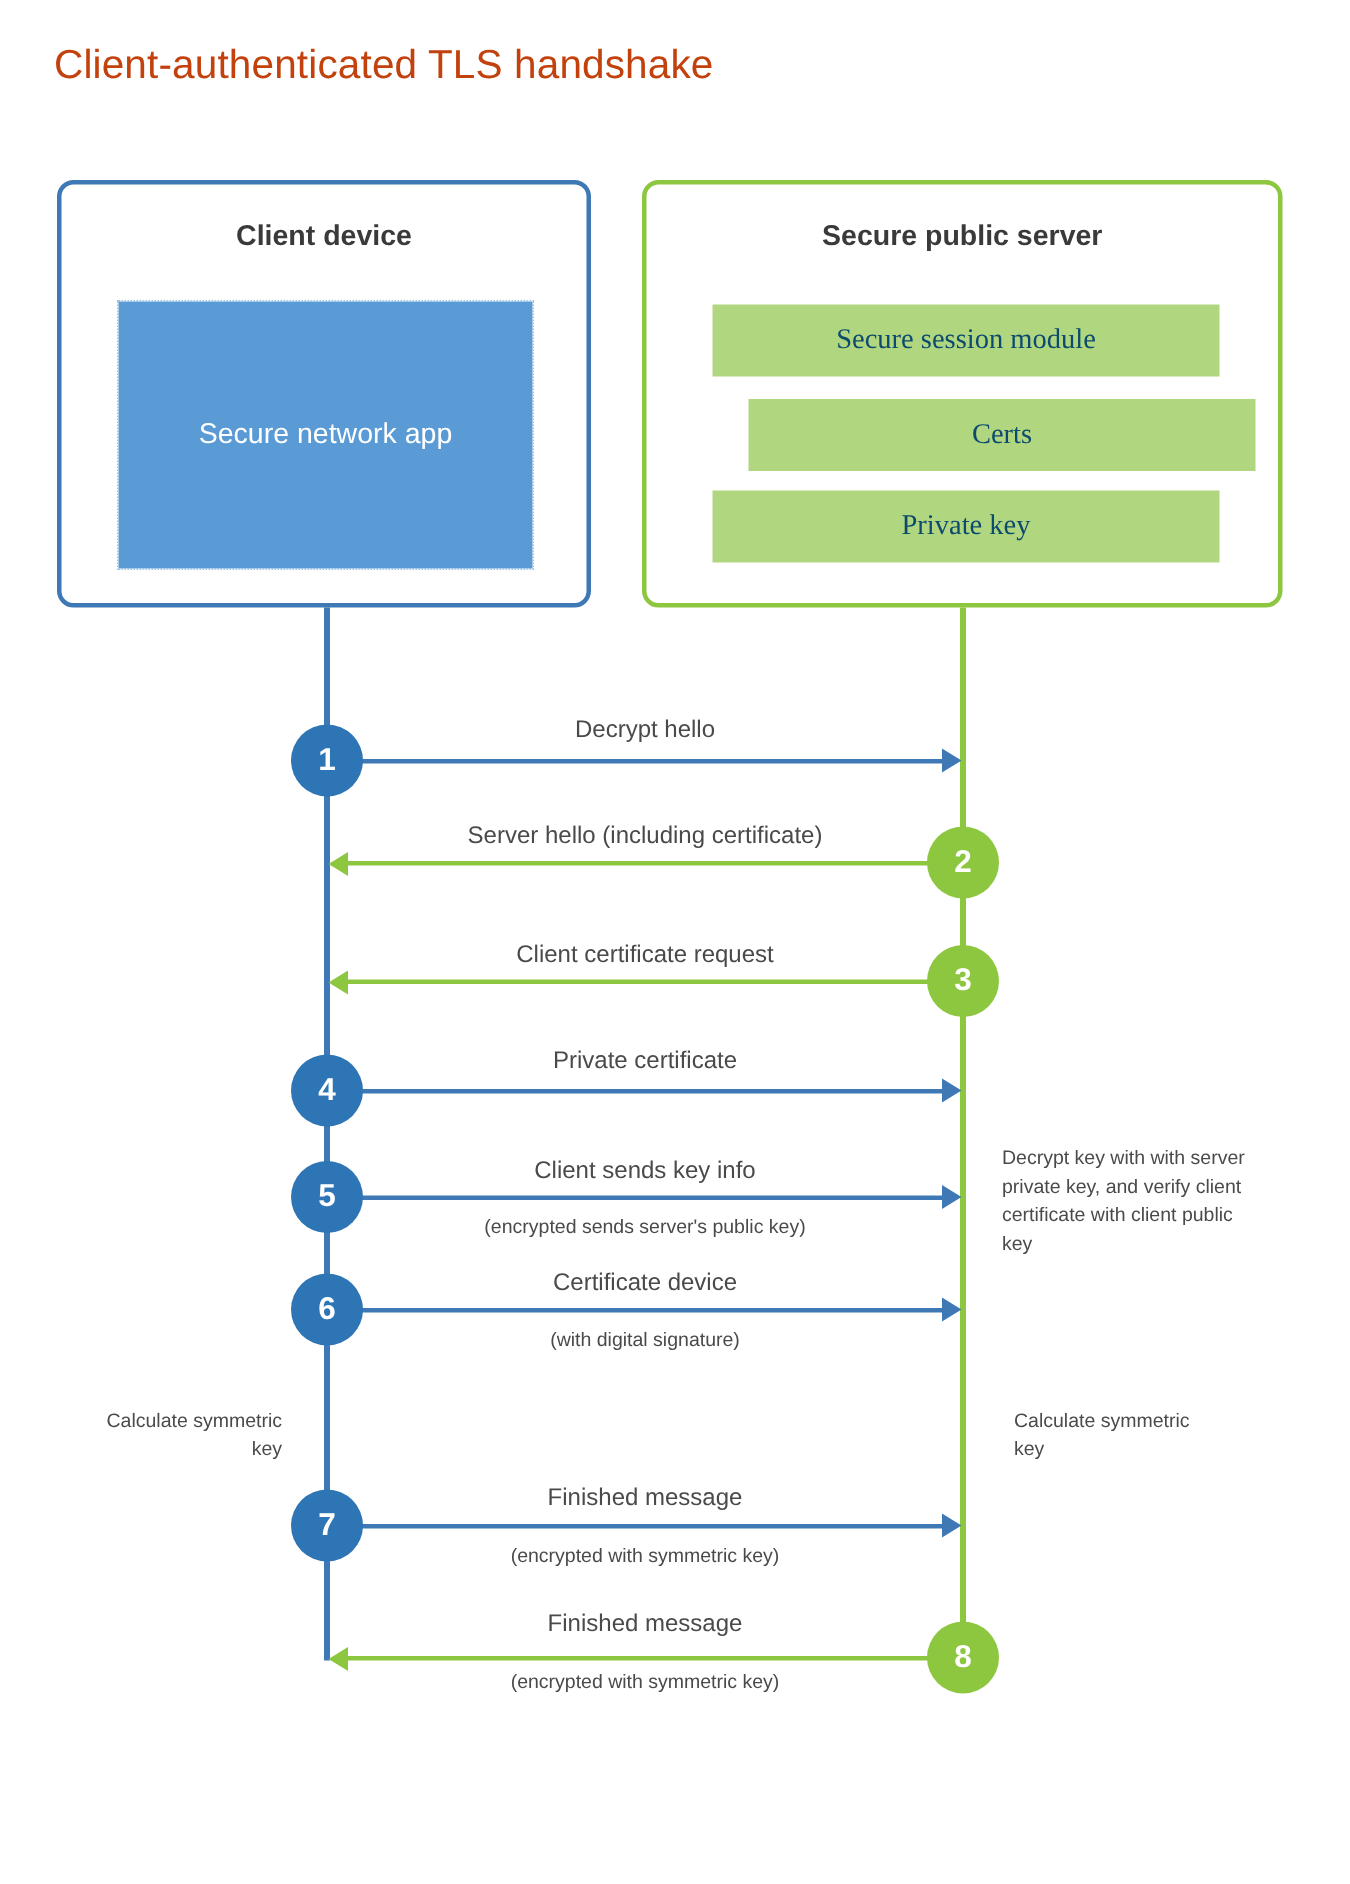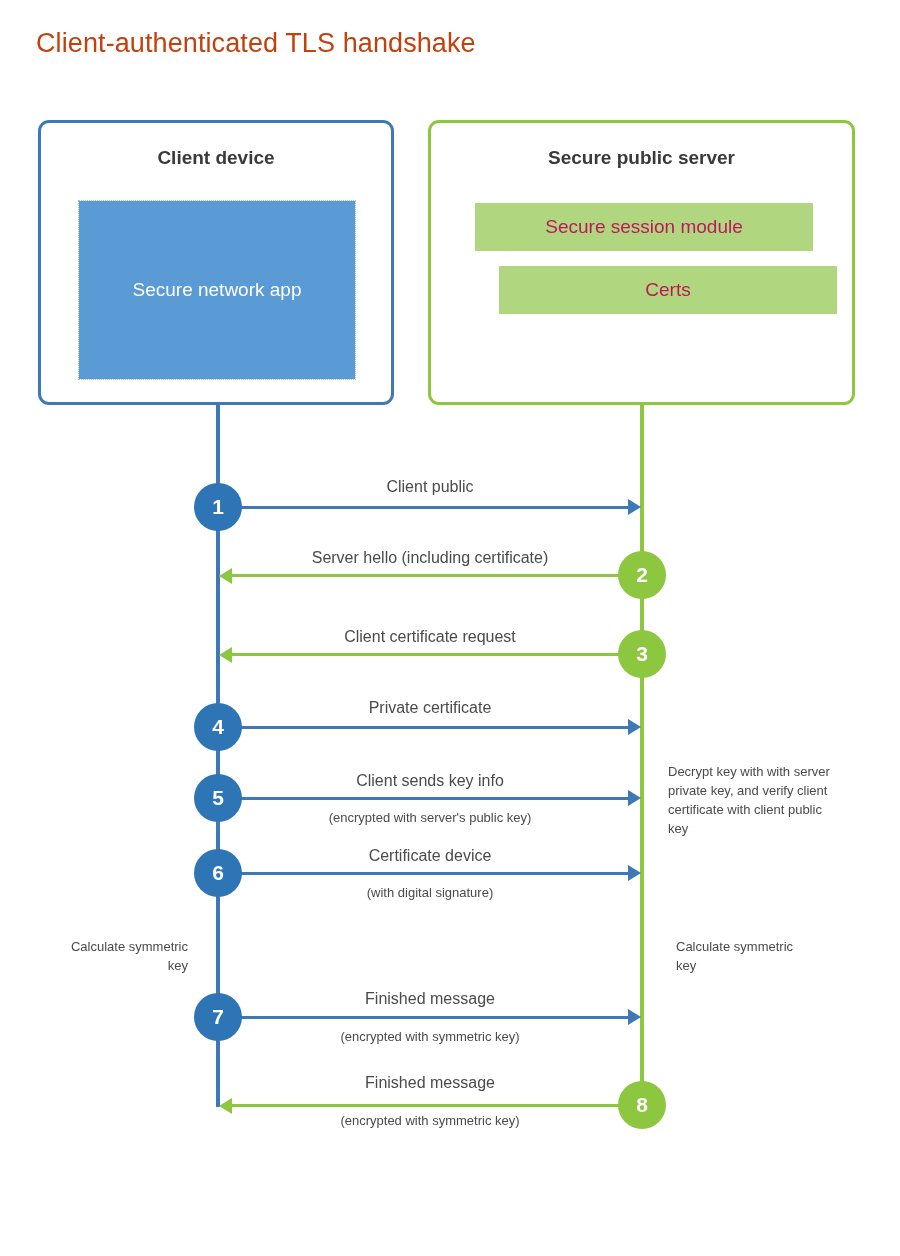--- a/index.html
+++ b/index.html
@@ -86,23 +86,24 @@
   
   .server-item {
     position: absolute;
     left: 44px;
     width: 338px;
     height: 48px;
     background: #B0D77F;
     display: flex;
     align-items: center;
     justify-content: center;
-    color: #be185d;
+    color: #0c4a6e;
     font-size: 19px;
     font-weight: 300;
+    font-family: Liberation Serif, serif;
   }
   #server-item-0 { top: 80px; }
   #server-item-1 { top: 143px; margin-left: 24px; }
   #server-item-2 { top: 204px; }
 
   
   .lifeline {
     position: absolute;
     width: 4px;
   }
@@ -191,26 +192,27 @@
 
   <div id="client-box" class="party-box">
     <div class="party-title">Client device</div>
     <div id="client-app">Secure network app</div>
   </div>
 
   <div id="server-box" class="party-box">
     <div class="party-title">Secure public server</div>
     <div id="server-item-0" class="server-item">Secure session module</div>
     <div id="server-item-1" class="server-item">Certs</div>
+    <div id="server-item-2" class="server-item">Private key</div>
   </div>
 
   <div id="lifeline-client" class="lifeline"></div>
   <div id="lifeline-server" class="lifeline"></div>
 
-  <div class="msg-label" style="left:218px; top:478px; width:424px;">Client public</div>
+  <div class="msg-label" style="left:218px; top:478px; width:424px;">Decrypt hello</div>
   <div class="arrow-line client" style="left:218px; top:506px; width:410px;"></div>
   <div class="arrow-head right client" style="left:628px; top:499px;"></div>
   <div class="step-circle client" style="left:194px; top:483px;">1</div>
 
   <div class="msg-label" style="left:218px; top:549px; width:424px;">Server hello (including certificate)</div>
   <div class="arrow-line server" style="left:232px; top:574px; width:410px;"></div>
   <div class="arrow-head left server" style="left:219px; top:568px;"></div>
   <div class="step-circle server" style="left:618px; top:551px;">2</div>
 
   <div class="msg-label" style="left:218px; top:628px; width:424px;">Client certificate request</div>
@@ -219,21 +221,21 @@
   <div class="step-circle server" style="left:618px; top:630px;">3</div>
 
   <div class="msg-label" style="left:218px; top:699px; width:424px;">Private certificate</div>
   <div class="arrow-line client" style="left:218px; top:726px; width:410px;"></div>
   <div class="arrow-head right client" style="left:628px; top:719px;"></div>
   <div class="step-circle client" style="left:194px; top:703px;">4</div>
 
   <div class="msg-label" style="left:218px; top:772px; width:424px;">Client sends key info</div>
   <div class="arrow-line client" style="left:218px; top:797px; width:410px;"></div>
   <div class="arrow-head right client" style="left:628px; top:790px;"></div>
-  <div class="msg-sub" style="left:218px; top:810px; width:424px;">(encrypted with server's public key)</div>
+  <div class="msg-sub" style="left:218px; top:810px; width:424px;">(encrypted sends server's public key)</div>
   <div class="step-circle client" style="left:194px; top:774px;">5</div>
 
   <div class="msg-label" style="left:218px; top:847px; width:424px;">Certificate device</div>
   <div class="arrow-line client" style="left:218px; top:872px; width:410px;"></div>
   <div class="arrow-head right client" style="left:628px; top:865px;"></div>
   <div class="msg-sub" style="left:218px; top:885px; width:424px;">(with digital signature)</div>
   <div class="step-circle client" style="left:194px; top:849px;">6</div>
 
   <div class="msg-label" style="left:218px; top:990px; width:424px;">Finished message</div>
   <div class="arrow-line client" style="left:218px; top:1016px; width:410px;"></div>

